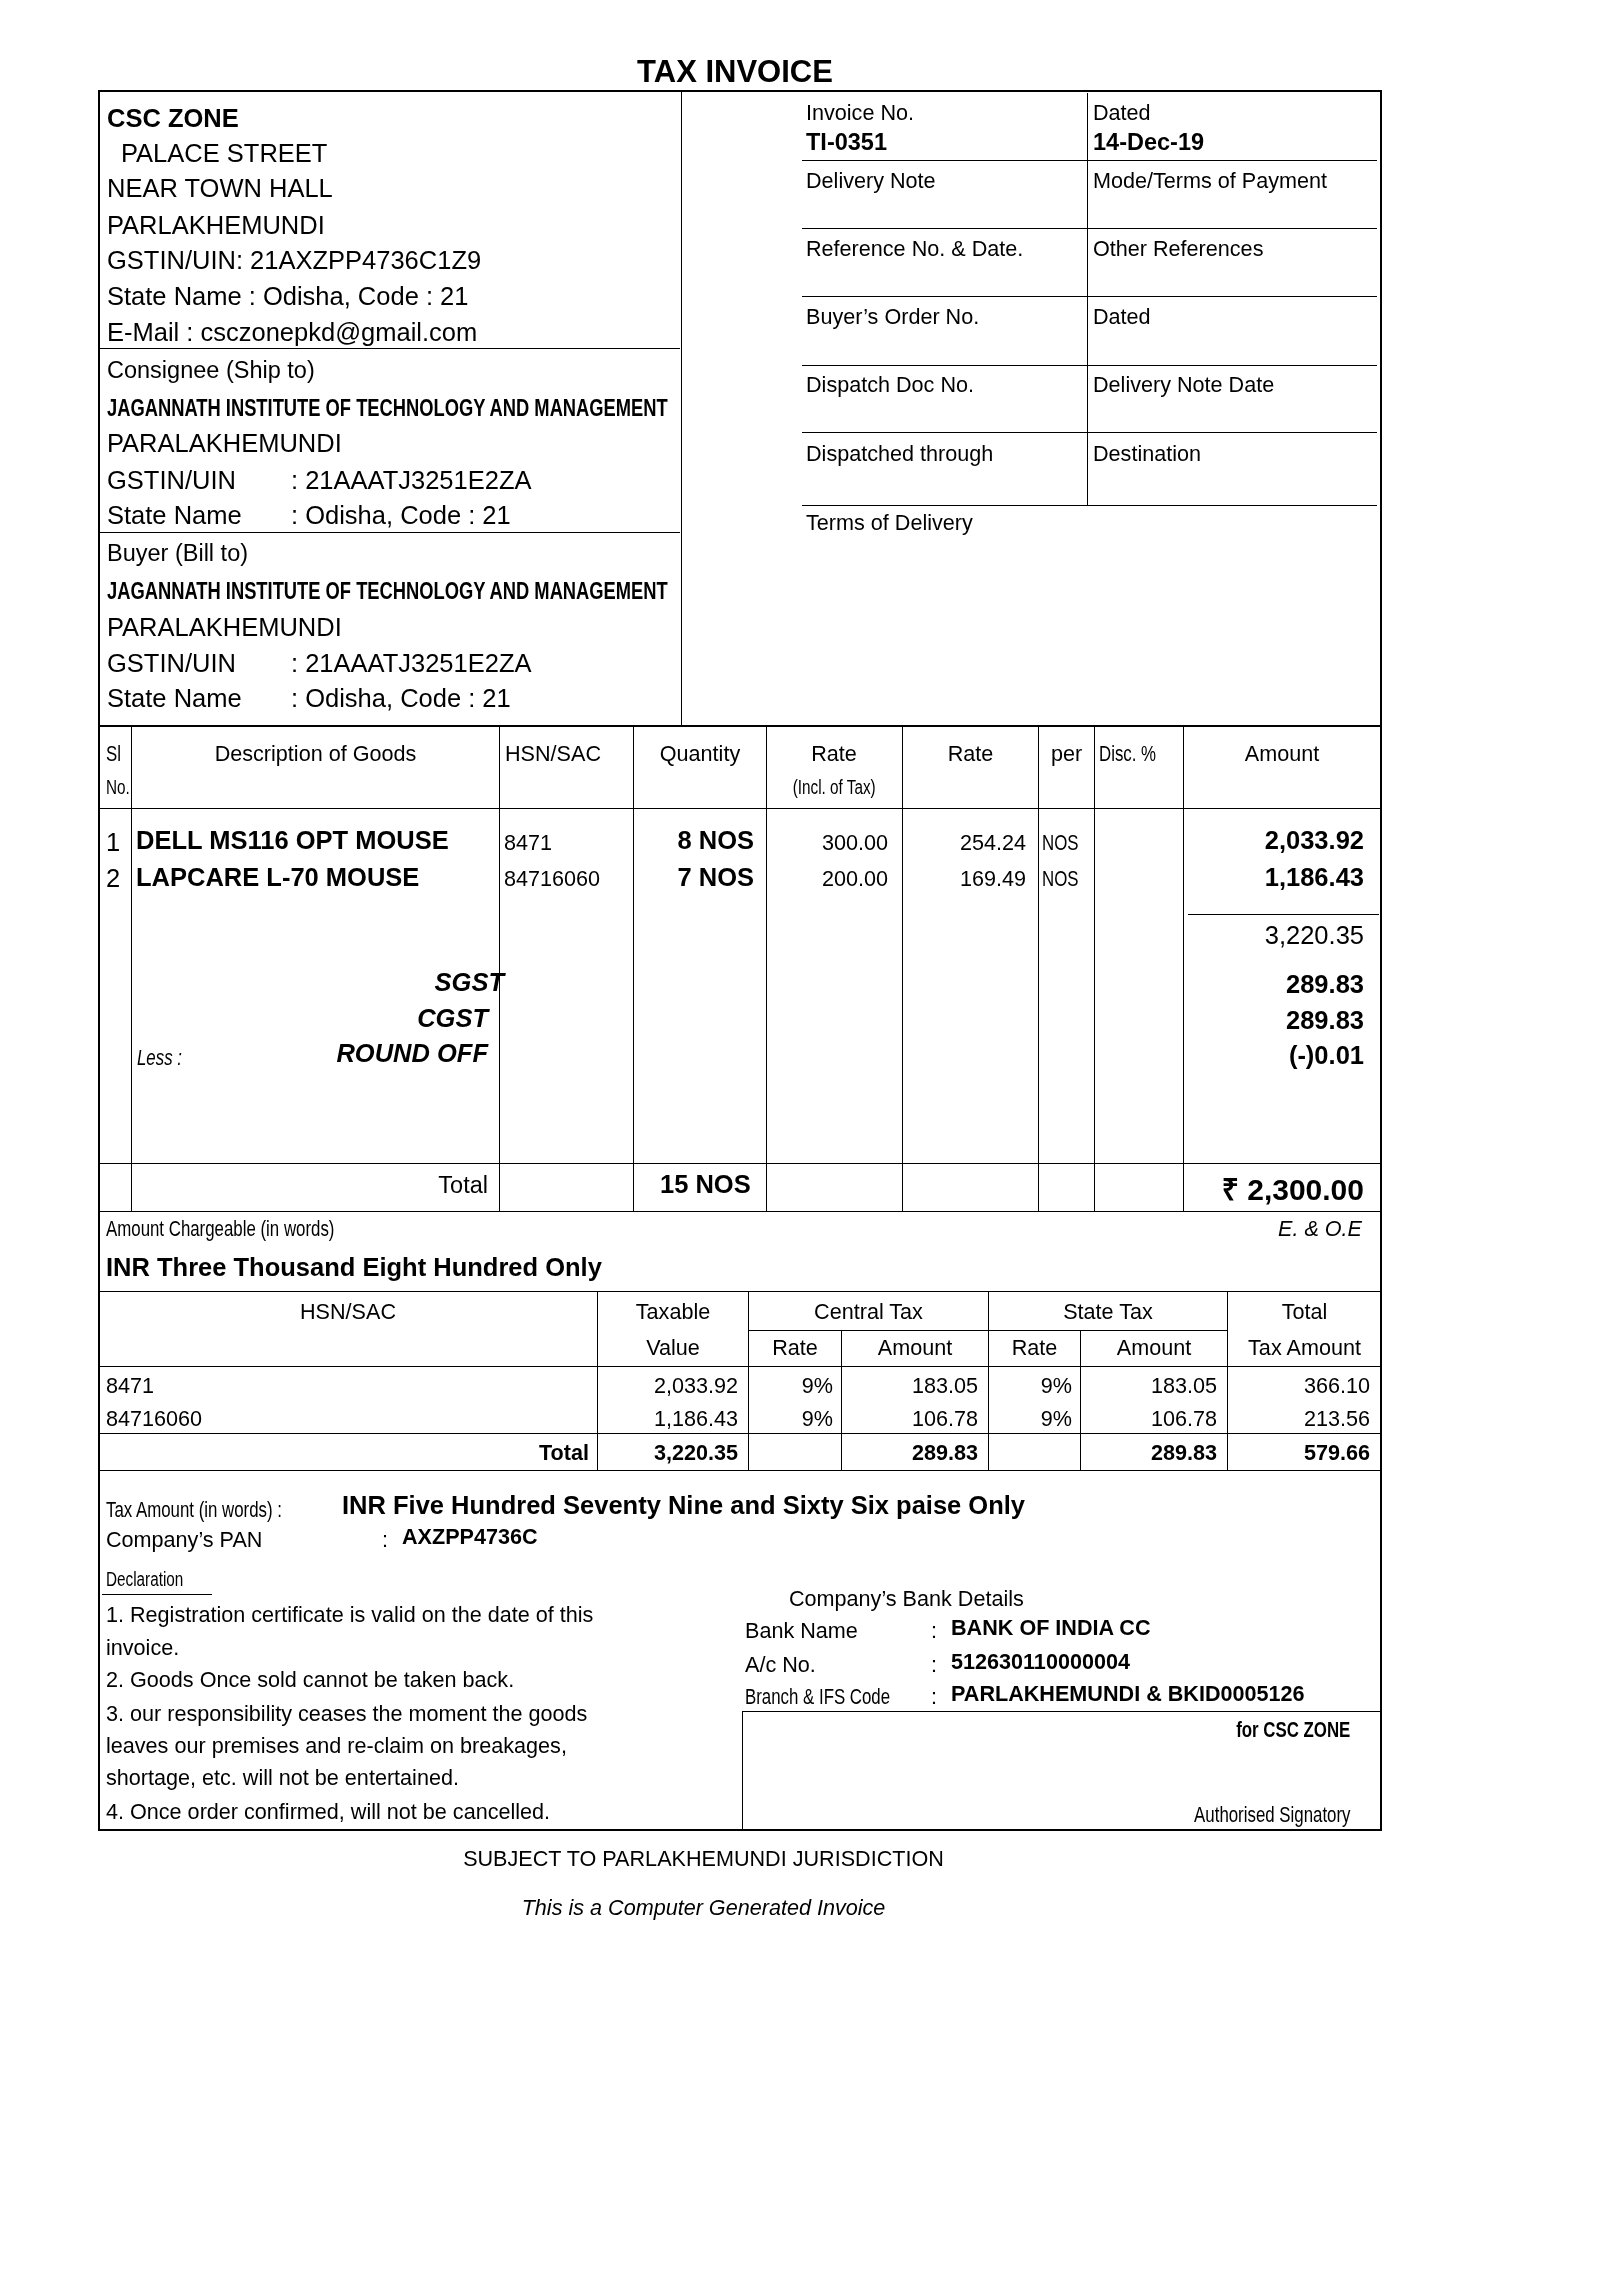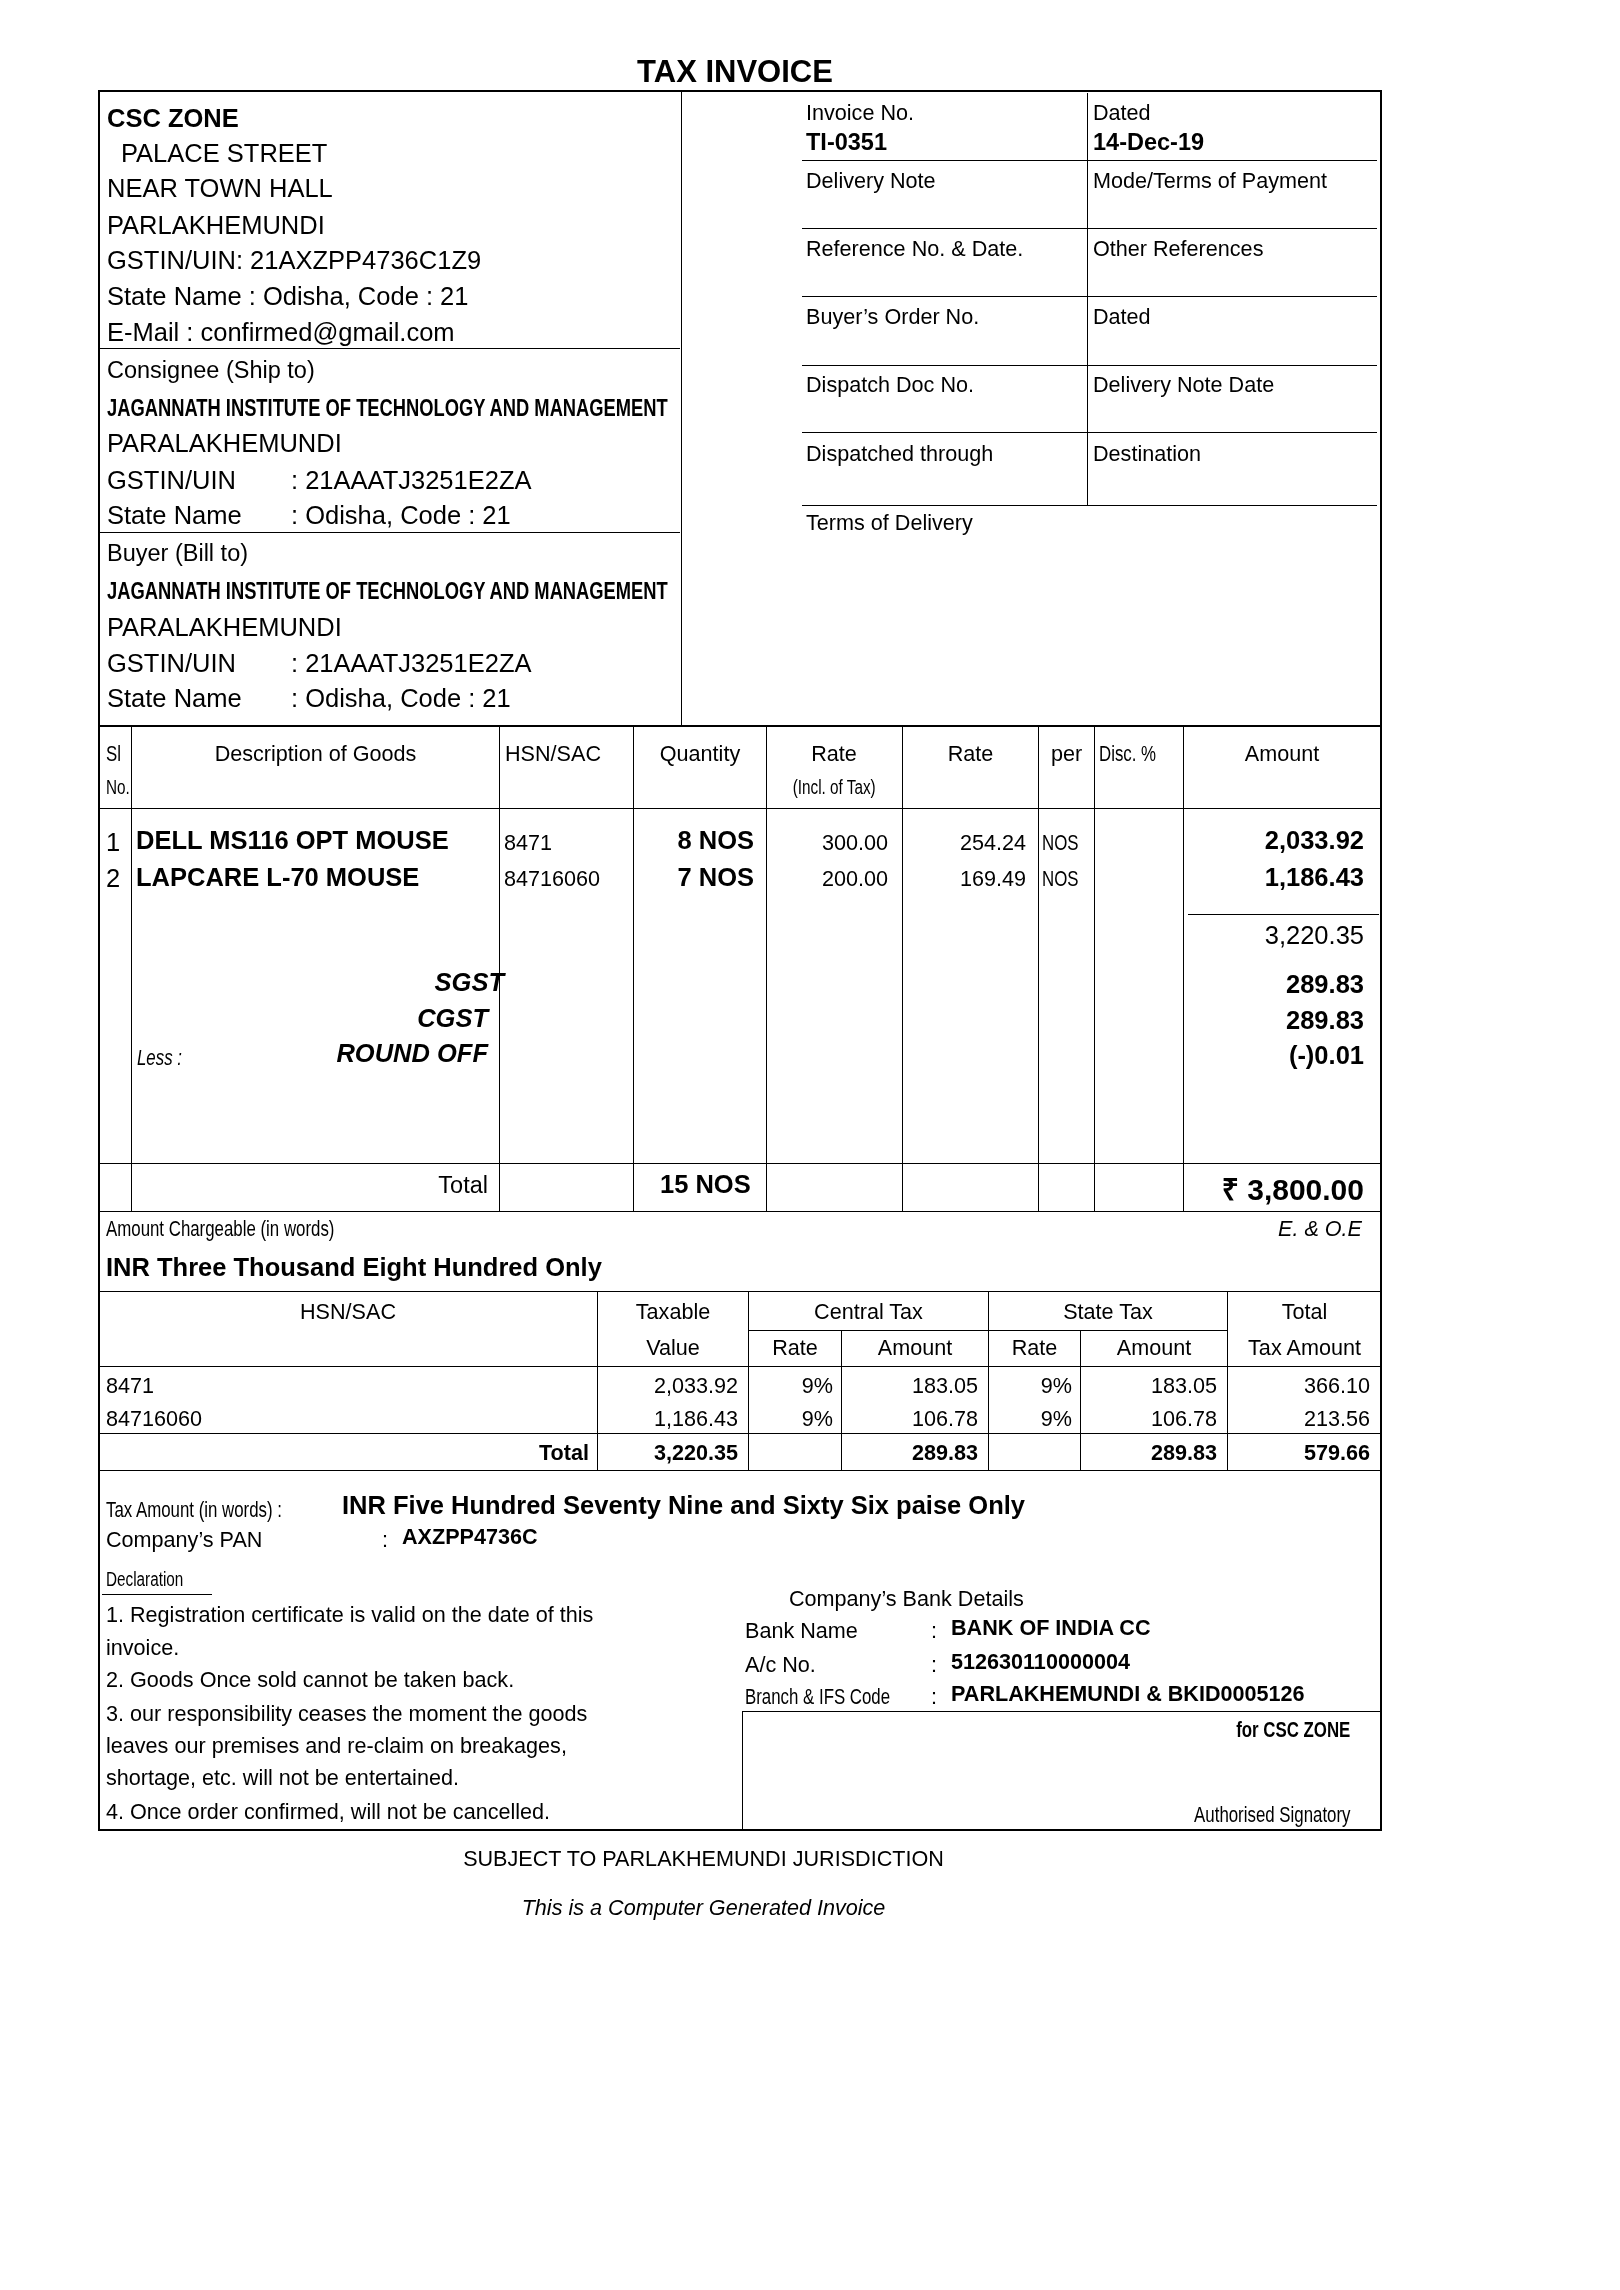--- a/index.html
+++ b/index.html
@@ -26,21 +26,21 @@
 <div class="abs frame" style="height:1741px;"></div>
 
 <div class="vl" style="left:681px;top:90px;height:635px;"></div>
 
 <div class="t f26 b" style="left:107px;top:104px;">CSC ZONE</div>
 <div class="t f26" style="left:121px;top:139px;">PALACE STREET</div>
 <div class="t f26" style="left:107px;top:174px;">NEAR TOWN HALL</div>
 <div class="t f26" style="left:107px;top:211px;">PARLAKHEMUNDI</div>
 <div class="t f26" style="left:107px;top:246px;">GSTIN/UIN: 21AXZPP4736C1Z9</div>
 <div class="t f26" style="left:107px;top:282px;">State Name :  Odisha, Code : 21</div>
-<div class="t f26" style="left:107px;top:318px;">E-Mail : confirmed@gmail.com</div>
+<div class="t f26" style="left:107px;top:318px;">E-Mail : csczonepkd@gmail.com</div>
 <div class="hl" style="left:99px;top:348px;width:581px;"></div>
 
 <div class="t f24" style="left:107px;top:357px;">Consignee (Ship to)</div>
 <div class="t f24 b" style="left:107px;top:395px;"><span class="cond">JAGANNATH INSTITUTE OF TECHNOLOGY AND MANAGEMENT</span></div>
 <div class="t f26" style="left:107px;top:429px;">PARALAKHEMUNDI</div>
 <div class="t f26" style="left:107px;top:466px;">GSTIN/UIN</div>
 <div class="t f26" style="left:291px;top:466px;">:  21AAATJ3251E2ZA</div>
 <div class="t f26" style="left:107px;top:501px;">State Name</div>
 <div class="t f26" style="left:291px;top:501px;">:  Odisha, Code : 21</div>
 <div class="hl" style="left:99px;top:532px;width:581px;"></div>
@@ -131,21 +131,21 @@
 <div class="t f26 b i r" style="left:148px;width:356px;top:968px;text-align:right;">SGST</div>
 <div class="t f26 b r" style="left:1184px;width:180px;top:970px;">289.83</div>
 <div class="t f26 b i r" style="left:132px;width:356px;top:1004px;">CGST</div>
 <div class="t f26 b r" style="left:1184px;width:180px;top:1006px;">289.83</div>
 <div class="t f22 i" style="left:137px;top:1045px;"><span class="cond">Less :</span></div>
 <div class="t f26 b i r" style="left:132px;width:356px;top:1039px;">ROUND OFF</div>
 <div class="t f26 b r" style="left:1184px;width:180px;top:1041px;">(-)0.01</div>
 
 <div class="t f24 r" style="left:132px;width:356px;top:1172px;">Total</div>
 <div class="t f26 b" style="left:660px;top:1170px;">15 NOS</div>
-<div class="t b r" style="left:1184px;width:180px;top:1168px;font-size:30px;">₹ 3,800.00</div>
+<div class="t b r" style="left:1184px;width:180px;top:1168px;font-size:30px;">₹ 2,300.00</div>
 
 <div class="t f22" style="left:106px;top:1216px;"><span class="cond">Amount Chargeable (in words)</span></div>
 <div class="t f22 i r" style="left:1176px;width:186px;top:1216px;">E. &amp; O.E</div>
 <div class="t f26 b" style="left:106px;top:1253px;">INR Three Thousand Eight Hundred Only</div>
 
 <div class="hl" style="left:99px;top:1291px;width:1282px;"></div>
 <div class="hl" style="left:748px;top:1330px;width:479px;"></div>
 <div class="hl" style="left:99px;top:1366px;width:1282px;"></div>
 <div class="hl" style="left:99px;top:1433px;width:1282px;"></div>
 <div class="hl" style="left:99px;top:1470px;width:1282px;"></div>

